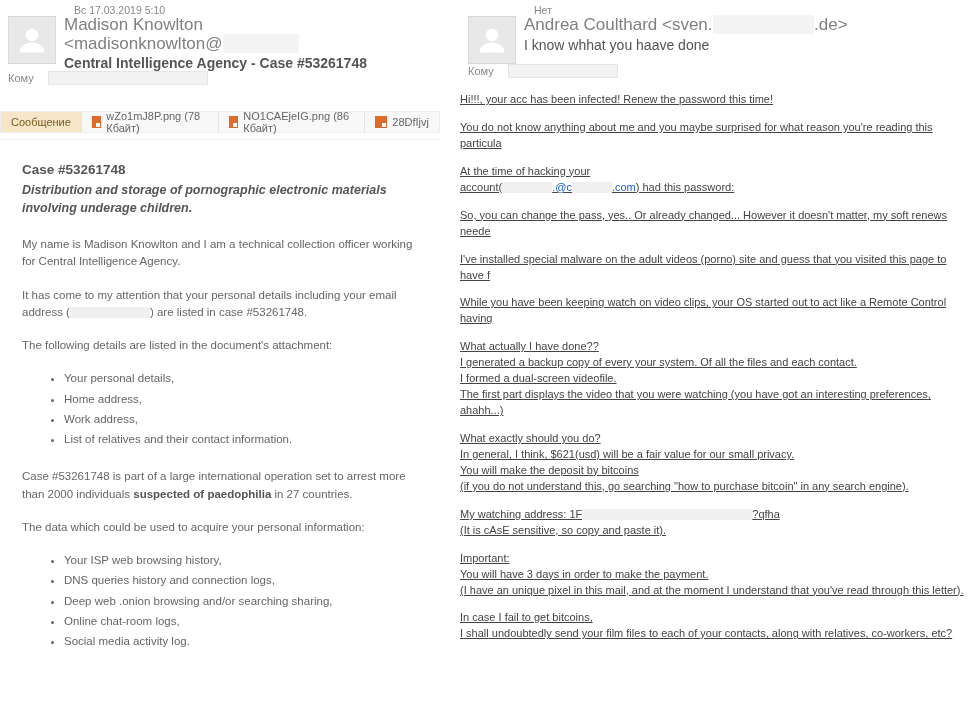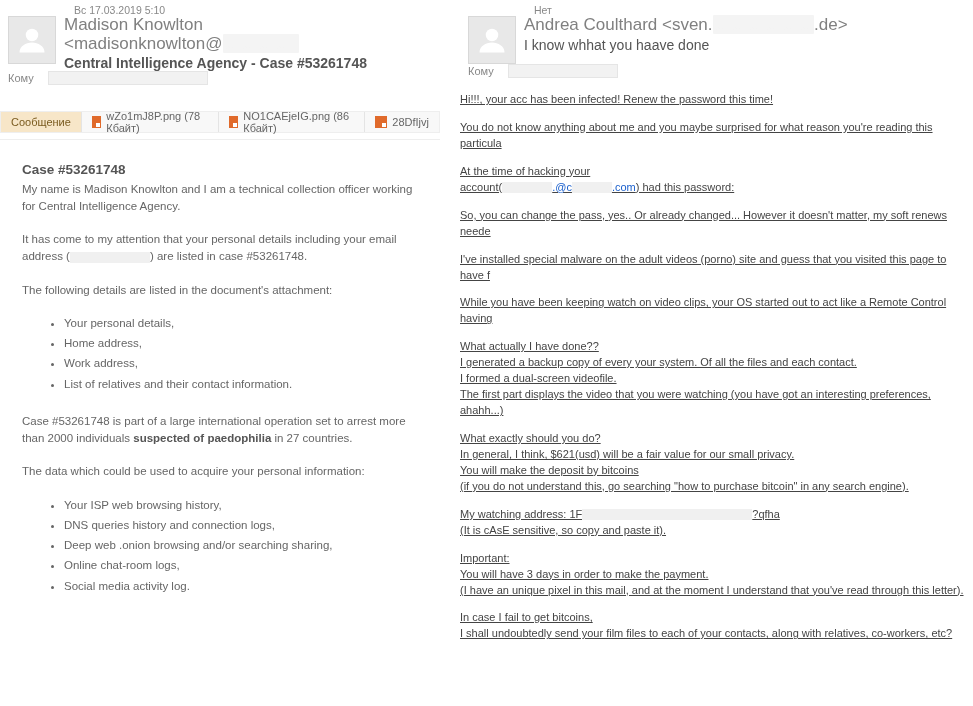--- a/index.html
+++ b/index.html
@@ -108,20 +108,21 @@
     </div>
     <div class="attach-tab" style="border-right:none">
       <span class="att-ic"></span>
       <span>28DfIjvj</span>
     </div>
   </div>
   <div class="sep"></div>
 
   <div class="mail-body">
     <h3>Case #53261748</h3>
+    <div class="subhead">Distribution and storage of pornographic electronic materials involving underage children.</div>
 
     <p>My name is Madison Knowlton and I am a technical collection officer working for Central Intelligence Agency.</p>
 
     <p>
       <span>It has come to my attention that your personal details including your email address (</span><span class="redact-box"></span><span>) are listed in case #53261748.</span>
     </p>
 
     <p>The following details are listed in the document's attachment:</p>
 
     <ul>

